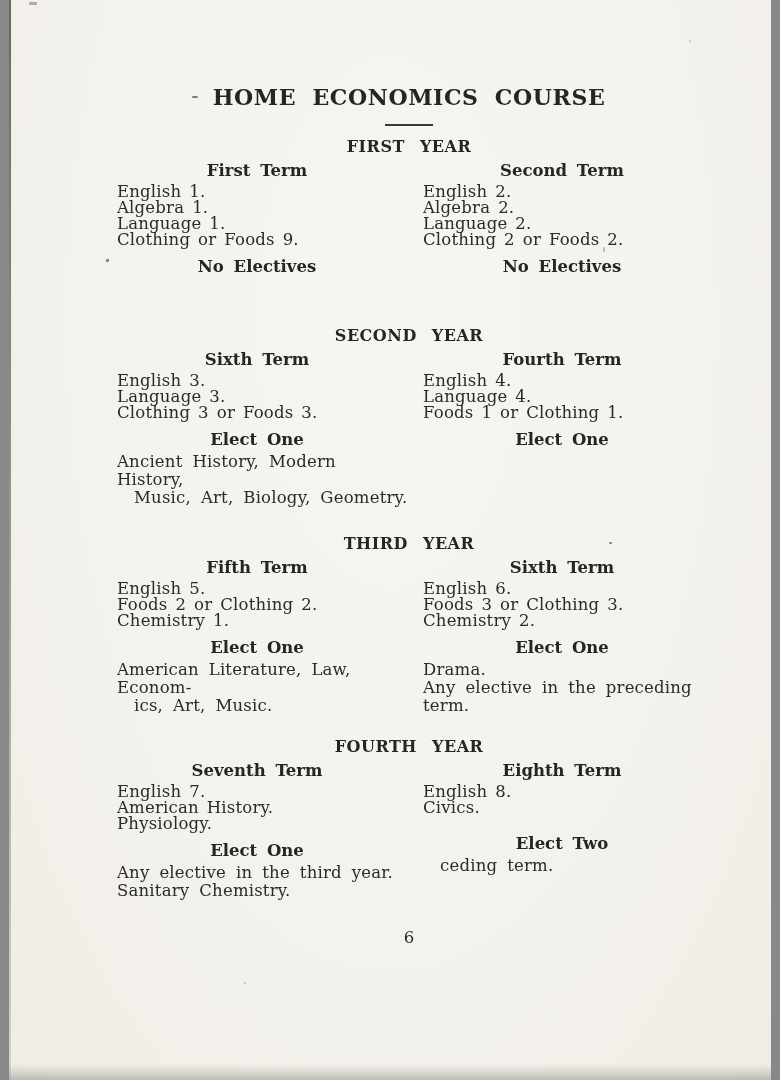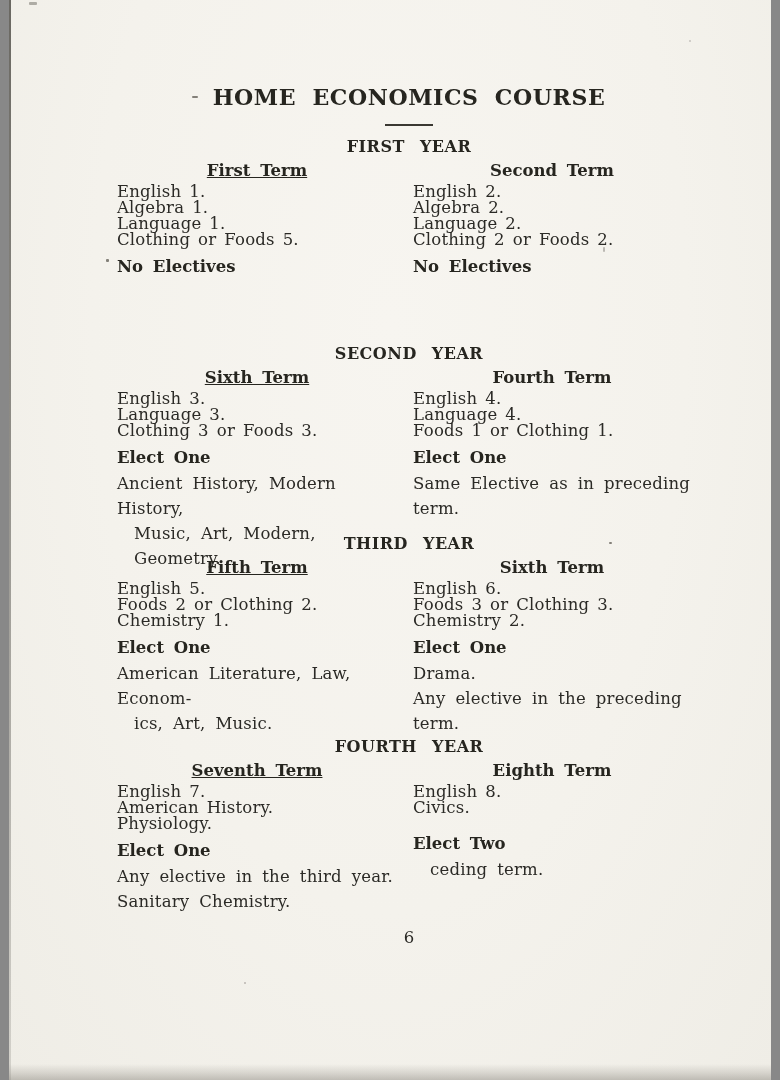--- a/index.html
+++ b/index.html
@@ -39,40 +39,40 @@
   }
 
   .year-section{position:absolute;}
   .year-heading{
     text-align:center;font-size:16px;font-weight:bold;
     letter-spacing:.5px;word-spacing:9px;color:#26251f;
   }
   .columns{display:flex;margin-top:5px;}
   .term-col{flex:none;}
   .col-left{margin-left:20px;width:292px;}
-  .col-right{margin-left:4px;width:306px;}
+  .col-right{margin-left:14px;width:306px;}
   .term-heading{
     font-size:16.5px;font-weight:bold;text-align:center;word-spacing:4px;
     color:#26251f;
   }
-  .col-left .term-heading{width:280px;text-decoration:underline;}
+  .col-left .term-heading{width:280px;}
   .col-right .term-heading{width:278px;}
   .subjects{margin-top:4px;}
   .line{
     font-size:16.5px;line-height:16px;letter-spacing:.2px;word-spacing:2.5px;
   }
   .elective-heading{
-    margin-top:9px;font-size:16.5px;font-weight:bold;
+    margin-top:9px;font-size:16.5px;font-weight:bold;text-align:center;
     word-spacing:4px;color:#26251f;
   }
   .col-left .elective-heading{width:280px;}
   .col-right .elective-heading{width:278px;}
   .elective-heading.push{margin-top:18px;}
   .elective-lines{margin-top:4px;}
-  .elective-lines .line{word-spacing:4.5px;line-height:25px;}
+  .elective-lines .line{word-spacing:4.5px;line-height:18px;}
   .line.cont{padding-left:17px;}
   .elective-lines:empty{display:none;}
 
   .page-number{
     position:absolute;top:928px;left:88px;width:624px;text-align:center;
     font-size:16.5px;color:#2b2a26;
   }
 </style>
 </head>
 <body>
@@ -97,64 +97,61 @@
 
   <div class="content year-section" style="top:137px;">
     <div class="year-heading">FIRST YEAR</div>
     <div class="columns">
       <div class="term-col col-left">
         <div class="term-heading">First Term</div>
         <div class="subjects">
           <div class="line">English 1.</div>
           <div class="line">Algebra 1.</div>
           <div class="line">Language 1.</div>
-          <div class="line">Clothing or Foods 5.</div>
+          <div class="line">Clothing or Foods 9.</div>
         </div>
         <div class="elective-heading">No Electives</div>
       </div>
       <div class="term-col col-right">
         <div class="term-heading">Second Term</div>
         <div class="subjects">
           <div class="line">English 2.</div>
           <div class="line">Algebra 2.</div>
           <div class="line">Language 2.</div>
           <div class="line">Clothing 2 or Foods 2.</div>
         </div>
         <div class="elective-heading">No Electives</div>
       </div>
     </div>
   </div>
 
-  <div class="content year-section" style="top:344px;">
+  <div class="content year-section" style="top:326px;">
     <div class="year-heading">SECOND YEAR</div>
     <div class="columns">
       <div class="term-col col-left">
         <div class="term-heading">Sixth Term</div>
         <div class="subjects">
           <div class="line">English 3.</div>
           <div class="line">Language 3.</div>
           <div class="line">Clothing 3 or Foods 3.</div>
         </div>
         <div class="elective-heading">Elect One</div>
         <div class="elective-lines">
           <div class="line">Ancient History, Modern History,</div>
-          <div class="line cont">Music, Art, Modern, Geometry.</div>
+          <div class="line cont">Music, Art, Biology, Geometry.</div>
         </div>
       </div>
       <div class="term-col col-right">
         <div class="term-heading">Fourth Term</div>
         <div class="subjects">
           <div class="line">English 4.</div>
           <div class="line">Language 4.</div>
           <div class="line">Foods 1 or Clothing 1.</div>
         </div>
         <div class="elective-heading">Elect One</div>
-        <div class="elective-lines">
-          <div class="line">Same Elective as in preceding term.</div>
-        </div>
       </div>
     </div>
   </div>
 
   <div class="content year-section" style="top:534px;">
     <div class="year-heading">THIRD YEAR</div>
     <div class="columns">
       <div class="term-col col-left">
         <div class="term-heading">Fifth Term</div>
         <div class="subjects">

